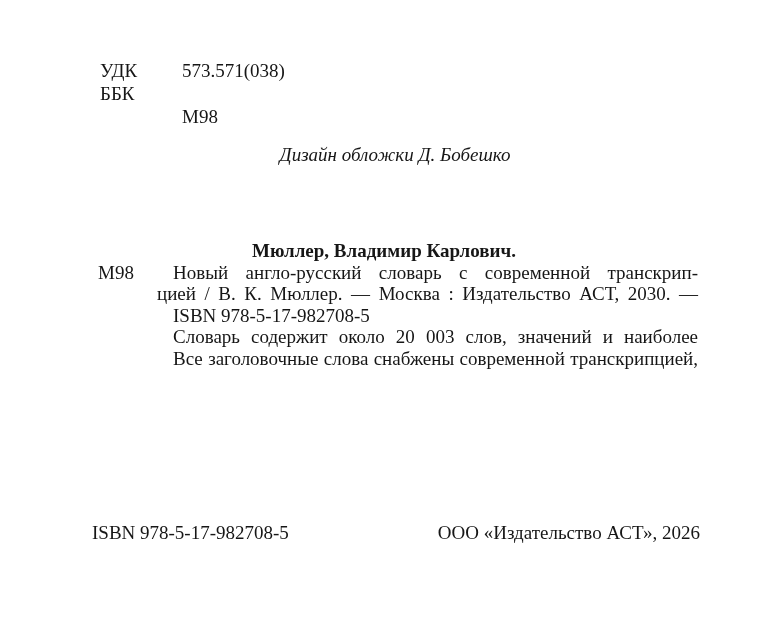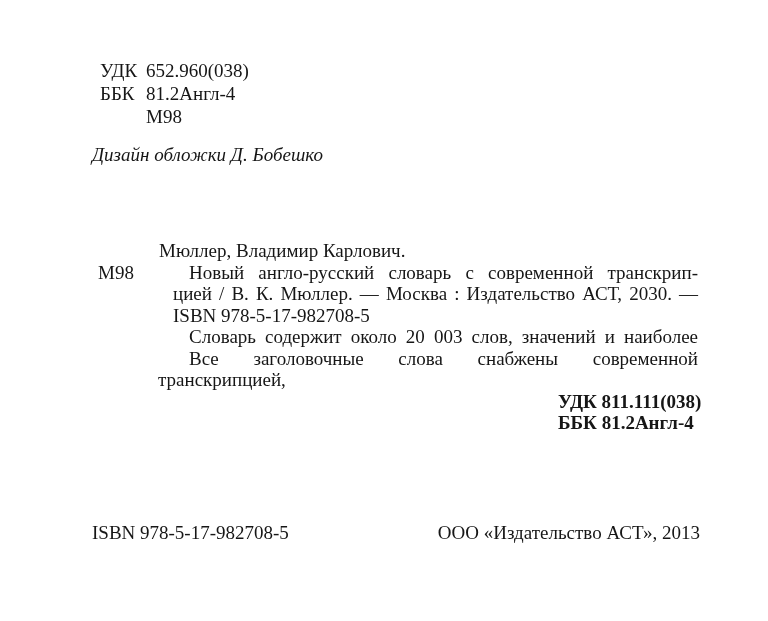--- a/index.html
+++ b/index.html
@@ -6,51 +6,50 @@
   body {
     width: 768px; height: 621px;
     background: #ffffff;
     position: relative;
     font-family: "Liberation Serif", "DejaVu Serif", serif;
     font-size: 19px;
     color: #161616;
     overflow: hidden;
   }
   .top-codes { position: absolute; left: 100px; top: 59px; line-height: 23px; }
-  .top-codes .row { display: flex; }
+  .top-codes .row { display: flex; gap: 36px; }
   .top-codes .lbl { width: 46px; flex: 0 0 46px; }
   .designer {
     position: absolute; left: 92px; top: 143px; width: 606px;
-    font-style: italic; line-height: 23px;
+    text-align: center; font-style: italic; line-height: 23px;
   }
   .card { position: absolute; left: 0; top: 240px; width: 768px; line-height: 21.5px; }
-  .card .heading { margin-left: 159px; font-weight: normal; }
+  .card .heading { font-weight: bold; text-align: center; }
   .entry-code { position: absolute; left: 98px; top: 21.5px; }
   .bib { margin-left: 157px; width: 541px; }
   .annot { margin-left: 142px; width: 556px; }
   .codes { margin-left: 558px; font-weight: bold; }
   .indent16 { text-indent: 16px; }
   .indent31 { text-indent: 31px; }
-  .jl { text-align: justify; text-align-last: justify; margin-left: 16px; }
+  .jl { text-align: justify; text-align-last: justify; }
   .footer {
     position: absolute; left: 92px; top: 522px; width: 608px;
     display: flex; justify-content: space-between; line-height: 22px;
   }
 </style>
 </head>
 <body>
 
 <div class="top-codes">
   <div class="row">
     <span class="lbl">УДК</span>
-    <span>652.960(038)</span>
+    <span>573.571(038)</span>
   </div>
   <div class="row">
     <span class="lbl">ББК</span>
-    <span>81.2Англ-4</span>
   </div>
   <div class="row">
     <span class="lbl"></span>
     <span>М98</span>
   </div>
 </div>
 
 <div class="designer">Дизайн обложки Д. Бобешко</div>
 
 <div class="card">
@@ -58,22 +57,18 @@
   <div class="heading">Мюллер, Владимир Карлович.</div>
   <div class="bib">
     <div class="jl indent16">Новый англо-русский словарь с современной транскрип-</div>
     <div class="jl">цией / В. К. Мюллер. — Москва : Издательство АСТ, 2030. —</div>
     <div class="indent16">ISBN 978-5-17-982708-5</div>
   </div>
   <div class="annot">
     <div class="jl indent31">Словарь содержит около 20 003 слов, значений и наиболее</div>
     <div class="jl indent31">Все заголовочные слова снабжены современной транскрипцией,</div>
   </div>
-  <div class="codes">
-    <div>УДК 811.111(038)</div>
-    <div>ББК 81.2Англ-4</div>
-  </div>
 </div>
 
 <div class="footer">
   <span>ISBN 978-5-17-982708-5</span>
-  <span>ООО «Издательство АСТ», 2013</span>
+  <span>ООО «Издательство АСТ», 2026</span>
 </div>
 
 </body></html>

